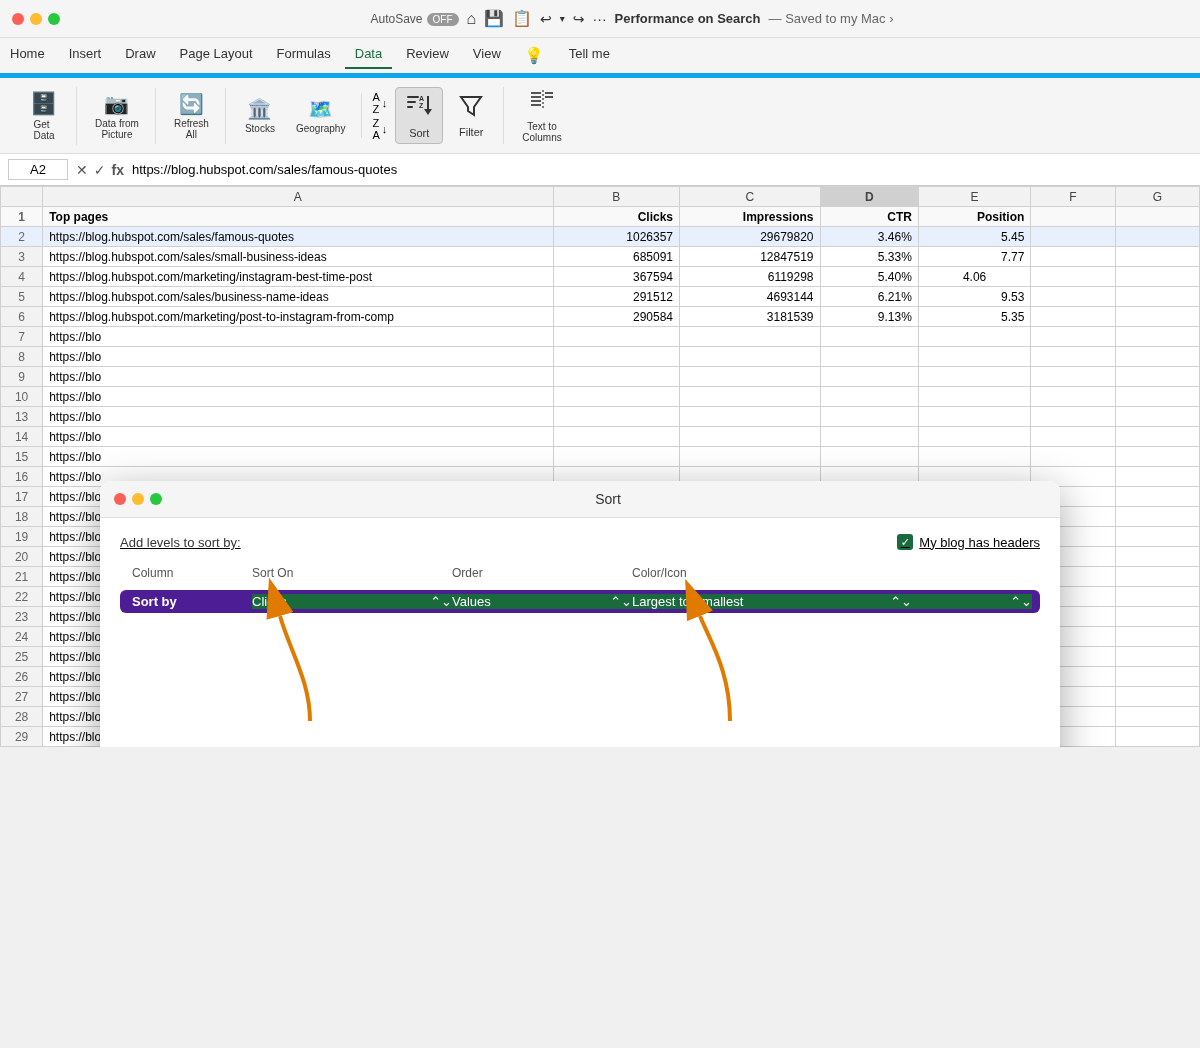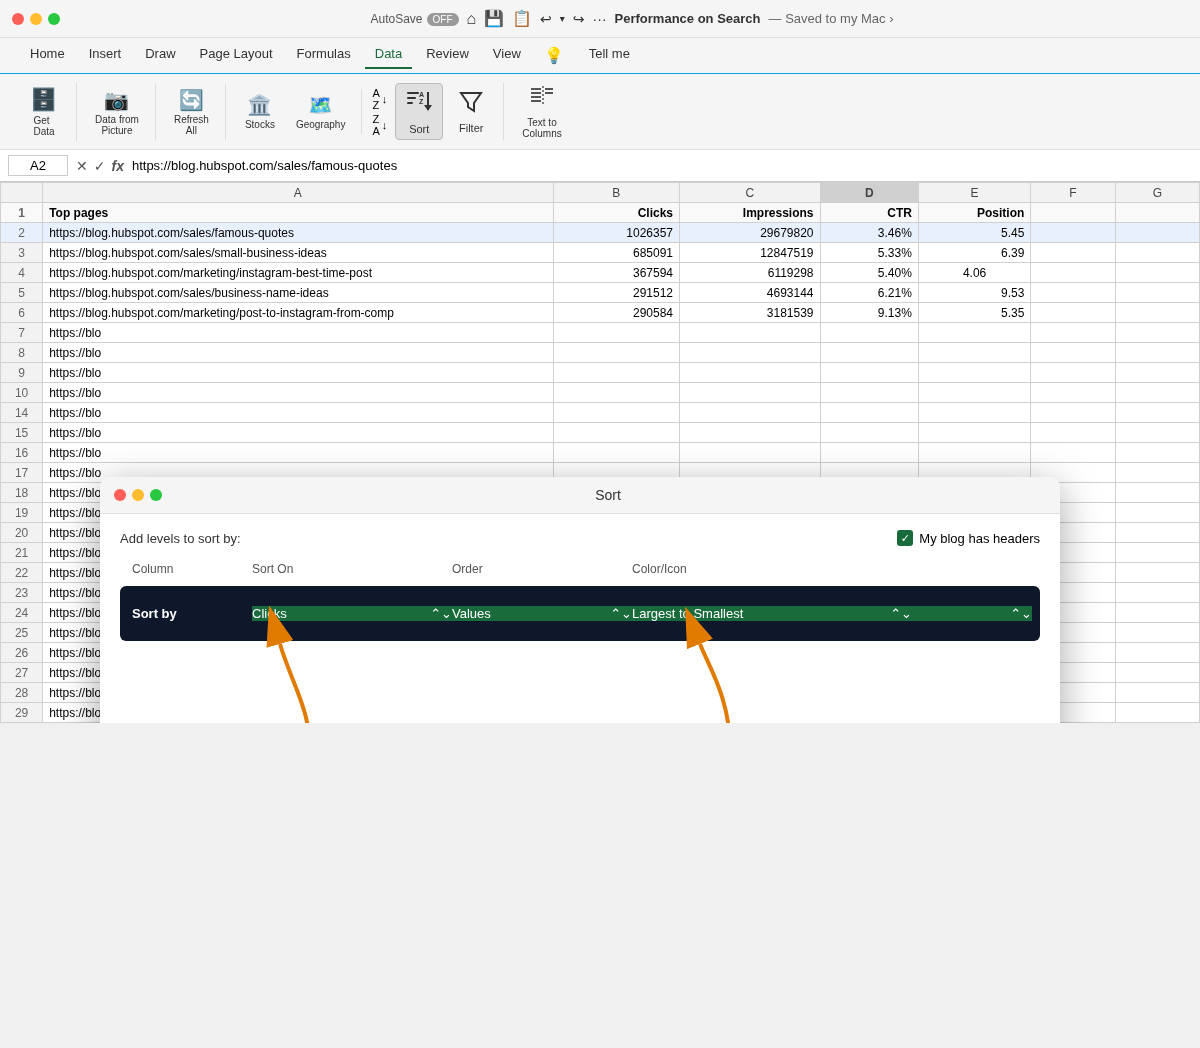--- a/index.html
+++ b/index.html
@@ -48,23 +48,23 @@
       font-size: 10px; color: white;
     }
 
     
     .ribbon {
       background: #f5f5f5;
       border-bottom: 1px solid #ddd;
     }
     .menu-bar {
       display: flex;
-      padding: 4px 20px;
+      padding: 4px 0;
       gap: 4px;
-      border-bottom: 1px solid #0ea5e9;
+      border-bottom: 5px solid #0ea5e9;
     }
     .menu-item {
       padding: 4px 10px;
       font-size: 13px;
       color: #333;
       border-radius: 4px;
       cursor: pointer;
     }
     .menu-item.active {
       color: #1a6b3c;
@@ -209,20 +209,21 @@
       color: #333;
     }
     .dialog-body {
       padding: 16px 20px;
     }
     .dialog-header-row {
       display: flex;
       align-items: flex-end;
       justify-content: space-between;
       margin-bottom: 12px;
+      text-decoration: underline;
     }
     .dialog-subtitle {
       font-size: 13px;
       color: #333;
     }
     .my-list-header {
       display: flex;
       align-items: center;
       gap: 6px;
       font-size: 13px;
@@ -244,23 +245,23 @@
       padding: 4px 12px;
       font-size: 12px;
       color: #555;
       margin-bottom: 6px;
     }
 
     .sort-row {
       display: grid;
       grid-template-columns: 120px 200px 180px 280px 120px;
       align-items: center;
-      background: #0f172a;
+      background: #4c1d95;
       border-radius: 6px;
-      padding: 20px 12px;
+      padding: 4px 12px;
       color: white;
       font-size: 13px;
       margin-bottom: 8px;
     }
     .sort-row-label { font-weight: 600; }
     .sort-dropdown {
       display: flex;
       align-items: center;
       justify-content: space-between;
       background: #1a6b3c;
@@ -456,21 +457,21 @@
       </div>
     </div>
   </div>
 </div>
 
 <div class="formula-bar">
   <div class="cell-ref">A2</div>
   <div class="formula-icons">
     <span>✕</span>
     <span>✓</span>
-    <span style="font-style:italic;font-weight:bold">fx</span>
+    <span style="font-weight:bold">fx</span>
   </div>
   <div class="formula-text">https://blog.hubspot.com/sales/famous-quotes</div>
 </div>
 
 <div class="spreadsheet-container" style="position:relative">
   <table class="spreadsheet">
     <thead>
       <tr>
         <th class="row-header"></th>
         <th class="col-a">A</th>
@@ -502,21 +503,21 @@
           <td class="col-e" style="text-align: right;">5.45</td>
           <td class="col-f"></td>
           <td class="col-g"></td>
         </tr>
         <tr>
           <td class="row-header">3</td>
           <td class="col-a">https://blog.hubspot.com/sales/small-business-ideas</td>
           <td class="col-b" style="text-align: right;">685091</td>
           <td class="col-c" style="text-align: right;">12847519</td>
           <td class="col-d" style="text-align: right;">5.33%</td>
-          <td class="col-e" style="text-align: right;">6.39</td>
+          <td class="col-e" style="text-align: right;">7.77</td>
           <td class="col-f"></td>
           <td class="col-g"></td>
         </tr>
         <tr>
           <td class="row-header">4</td>
           <td class="col-a">https://blog.hubspot.com/marketing/instagram-best-time-post</td>
           <td class="col-b" style="text-align: right;">367594</td>
           <td class="col-c" style="text-align: right;">6119298</td>
           <td class="col-d" style="text-align: right;">5.40%</td>
           <td class="col-e" style="text-align: center;">4.06</td>
@@ -568,20 +569,30 @@
           <td class="col-a">https://blo</td>
           <td class="col-b" style="text-align: right;"></td>
           <td class="col-c" style="text-align: right;"></td>
           <td class="col-d" style="text-align: right;"></td>
           <td class="col-e" style="text-align: right;"></td>
           <td class="col-f"></td>
           <td class="col-g"></td>
         </tr>
         <tr>
           <td class="row-header">10</td>
+          <td class="col-a">https://blo</td>
+          <td class="col-b" style="text-align: right;"></td>
+          <td class="col-c" style="text-align: right;"></td>
+          <td class="col-d" style="text-align: right;"></td>
+          <td class="col-e" style="text-align: right;"></td>
+          <td class="col-f"></td>
+          <td class="col-g"></td>
+        </tr>
+        <tr>
+          <td class="row-header">13</td>
           <td class="col-a">https://blo</td>
           <td class="col-b" style="text-align: right;"></td>
           <td class="col-c" style="text-align: right;"></td>
           <td class="col-d" style="text-align: right;"></td>
           <td class="col-e" style="text-align: right;"></td>
           <td class="col-f"></td>
           <td class="col-g"></td>
         </tr>
         <tr>
           <td class="row-header">14</td>

